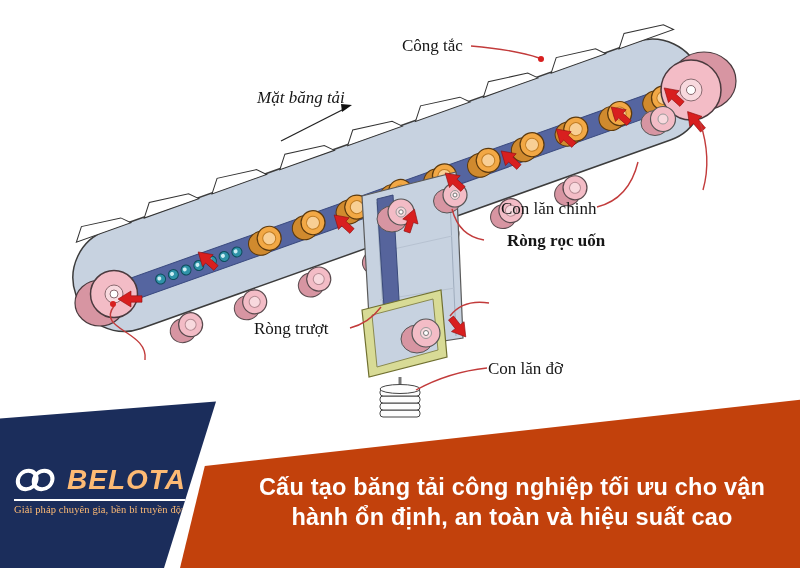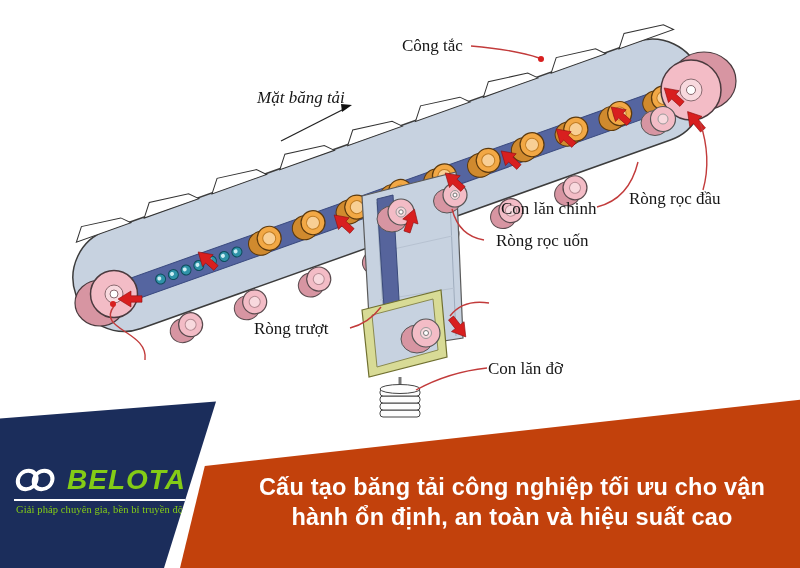--- a/index.html
+++ b/index.html
@@ -4,34 +4,34 @@
 <style>
   html,body{margin:0;padding:0;background:#fff;}
   body{width:800px;height:568px;position:relative;overflow:hidden;font-family:"Liberation Sans",sans-serif;}
   #stage{position:absolute;left:0;top:0;width:680px;height:568px;}
   .diagram-svg{position:absolute;left:0;top:0;}
   .dlabel{position:absolute;font-family:"Liberation Serif",serif;font-size:17px;color:#161616;white-space:nowrap;}
   .lb-cong-tac{left:402px;top:36px;}
   .lb-mat-bang-tai{left:257px;top:88px;font-style:italic;}
   .lb-con-lan-chinh{left:501px;top:199px;}
   .lb-rong-roc-dau{left:629px;top:189px;}
-  .lb-rong-roc-uon{left:496px;top:231px;}
+  .lb-rong-roc-uon{left:507px;top:231px;font-weight:bold;}
   .lb-rong-roc-keo{left:491px;top:294px;}
   .lb-con-lan-do{left:488px;top:359px;}
   .lb-mang-truot{left:254px;top:319px;}
   .lb-rong-roc-duoi{left:100px;top:361px;}
 
   .footer{position:absolute;left:0;top:398px;width:800px;height:170px;}
   .f-blue{position:absolute;left:0;top:0;width:800px;height:170px;background:#c2410c;
           clip-path:polygon(25.6% 40%,100% 1%,100% 100%,22.5% 100%);}
   .f-dark{position:absolute;left:0;top:0;width:800px;height:170px;background:#1b2d5b;
           clip-path:polygon(0 12%,27% 2%,20.5% 100%,0 100%);}
   .caption{position:absolute;left:228px;right:4px;top:74px;text-align:center;color:#fff;
            font-weight:700;font-size:23.5px;line-height:30px;letter-spacing:.2px;}
-  .brand{position:absolute;left:14px;top:66px;width:182px;color:#84cc16;text-align:center;}
+  .brand{position:absolute;left:14px;top:66px;width:182px;color:#fdba74;}
   .brand-row{display:flex;align-items:center;gap:7px;}
   .brand-name{font-size:28px;font-weight:800;font-style:italic;letter-spacing:1px;line-height:32px;}
   .brand-rule{height:2px;background:#fff;margin:3px 0 3px;width:172px;}
   .brand-tagline{font-family:"Liberation Serif",serif;font-size:10.5px;white-space:nowrap;letter-spacing:.1px;}
 </style>
 </head>
 <body>
 
 <div id="stage">
 
@@ -258,21 +258,20 @@
 
     <g>
       <line x1="281" y1="141" x2="346" y2="108" stroke="#222" stroke-width="1.3"></line>
       <polygon points="352,105 342,112 341,104" fill="#111"></polygon>
     </g>
   </svg>
 
   <div class="dlabel lb-cong-tac">Công tắc</div>
   <div class="dlabel lb-mat-bang-tai">Mặt băng tải</div>
   <div class="dlabel lb-con-lan-chinh">Con lăn chinh</div>
-  <div class="dlabel lb-rong-roc-dau">Ròng rọc đầu</div>
   <div class="dlabel lb-rong-roc-uon">Ròng rọc uốn</div>
   <div class="dlabel lb-con-lan-do">Con lăn đỡ</div>
   <div class="dlabel lb-mang-truot">Ròng trượt</div>
 
   <div class="footer">
     <div class="f-blue">
       <div class="caption">
         <div>Cấu tạo băng tải công nghiệp tối ưu cho vận</div>
         <div>hành ổn định, an toàn và hiệu suất cao</div>
       </div>

